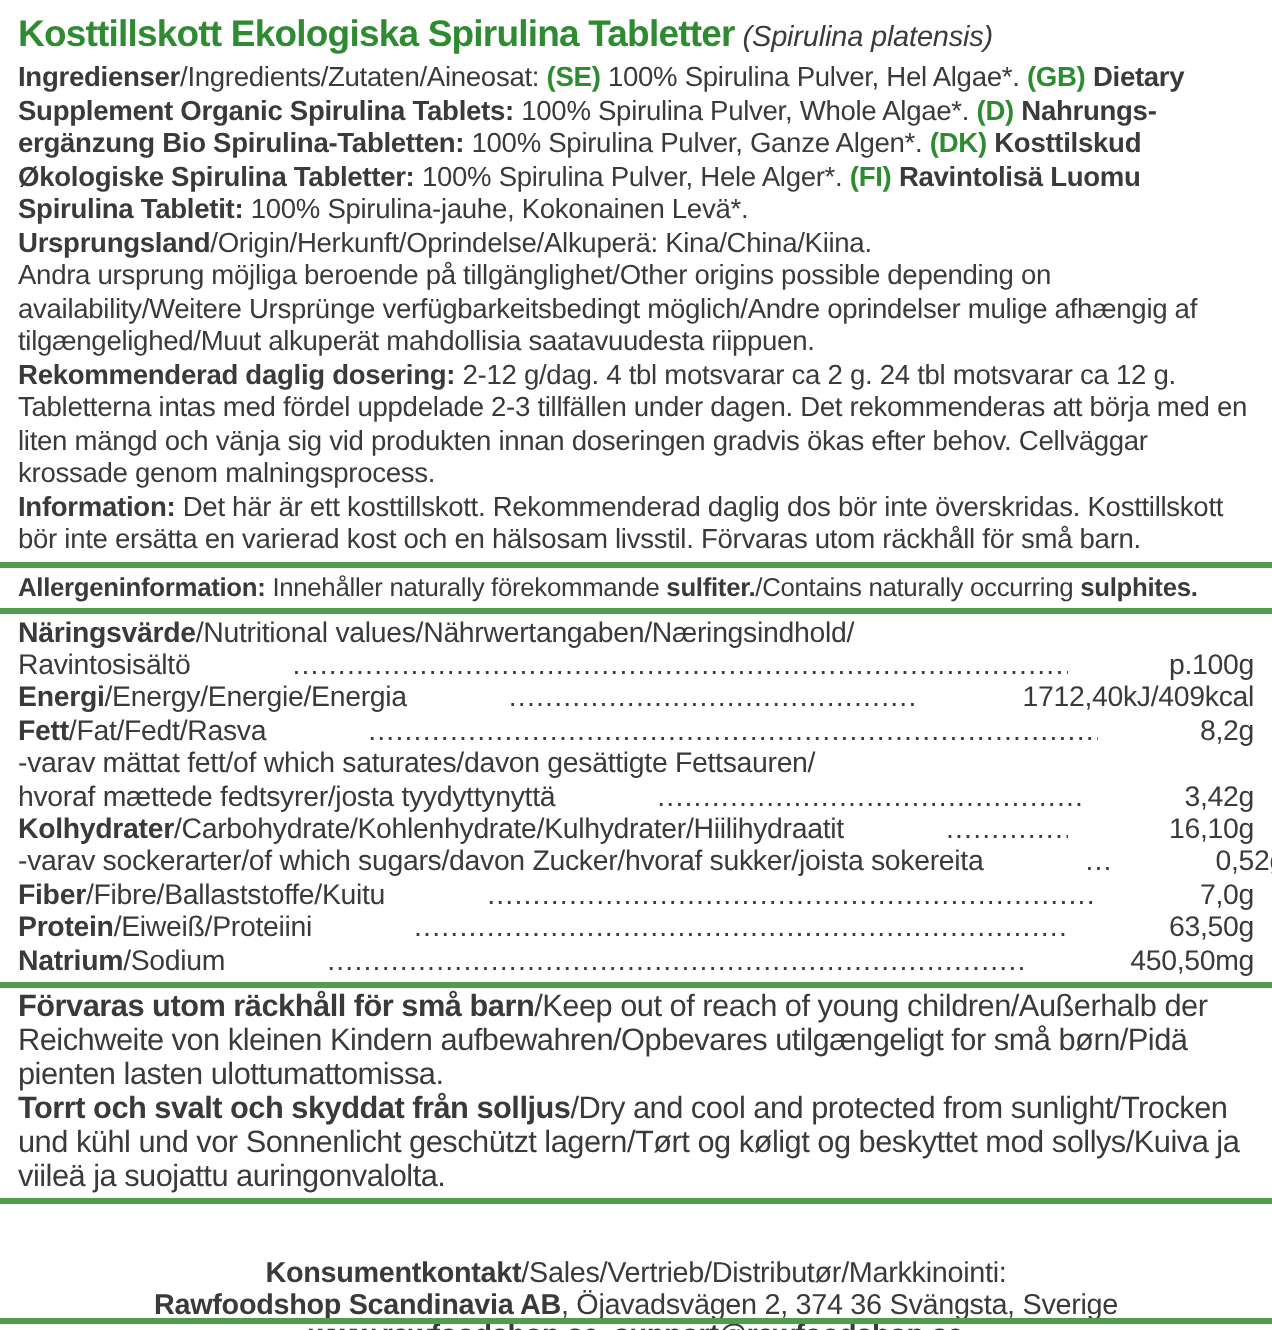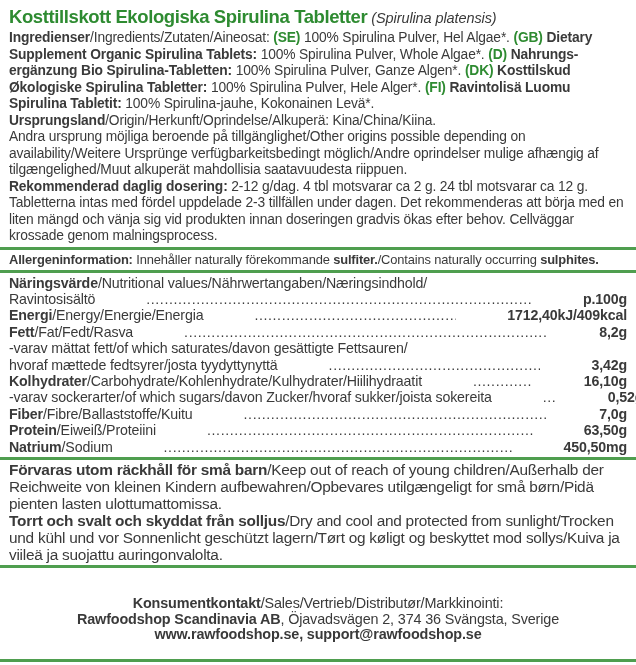--- a/index.html
+++ b/index.html
@@ -47,21 +47,21 @@
   .nutrition{padding:0 9px;font-size:14.2px;letter-spacing:-0.15px;}
   .nline{line-height:16.4px;}
   .nmain{display:flex;align-items:flex-start;gap:48px;}
   .nlabel{white-space:nowrap;flex:0 0 auto;}
   .leader{
     flex:1 1 auto;min-width:14px;
     overflow:hidden;white-space:nowrap;
     letter-spacing:0.6px;
     margin:0 3px;
   }
-  .nvalue{white-space:nowrap;flex:0 0 auto;font-weight:700;}
+  .nvalue{white-space:nowrap;flex:0 0 auto;font-weight:400;}
   .storage{
     padding:0 9px;
     font-size:15.4px;line-height:16.9px;
     letter-spacing:-0.25px;
   }
   .contact{
     padding:0 9px;text-align:center;
     font-size:14.4px;line-height:15.4px;
     letter-spacing:-0.15px;
     margin-top:28px;
@@ -71,20 +71,21 @@
 <body>
 
 <div class="label">
 
   <h1 class="title"><span class="t-name">Kosttillskott Ekologiska Spirulina Tabletter</span><span class="t-latin">(Spirulina platensis)</span></h1>
 
   <p class="body"><span class="seg-b">Ingredienser</span><span class="seg-r">/Ingredients/Zutaten/Aineosat: </span><span class="seg-g">(SE)</span><span class="seg-r"> 100% Spirulina Pulver, Hel Algae*. </span><span class="seg-g">(GB)</span><span class="seg-b"> Dietary Supplement Organic Spirulina Tablets:</span><span class="seg-r"> 100% Spirulina Pulver, Whole Algae*. </span><span class="seg-g">(D)</span><span class="seg-b"> Nahrungs-ergänzung Bio Spirulina-Tabletten:</span><span class="seg-r"> 100% Spirulina Pulver, Ganze Algen*. </span><span class="seg-g">(DK)</span><span class="seg-b"> Kosttilskud Økologiske Spirulina Tabletter:</span><span class="seg-r"> 100% Spirulina Pulver, Hele Alger*. </span><span class="seg-g">(FI)</span><span class="seg-b"> Ravintolisä Luomu Spirulina Tabletit:</span><span class="seg-r"> 100% Spirulina-jauhe, Kokonainen Levä*.</span></p>
   <p class="body"><span class="seg-b">Ursprungsland</span><span class="seg-r">/Origin/Herkunft/Oprindelse/Alkuperä: Kina/China/Kiina.</span></p>
   <p class="body"><span class="seg-r">Andra ursprung möjliga beroende på tillgänglighet/Other origins possible depending on availability/Weitere Ursprünge verfügbarkeitsbedingt möglich/Andre oprindelser mulige afhængig af tilgængelighed/Muut alkuperät mahdollisia saatavuudesta riippuen.</span></p>
   <p class="body"><span class="seg-b">Rekommenderad daglig dosering:</span><span class="seg-r"> 2-12 g/dag. 4 tbl motsvarar ca 2 g. 24 tbl motsvarar ca 12 g. Tabletterna intas med fördel uppdelade 2-3 tillfällen under dagen. Det rekommenderas att börja med en liten mängd och vänja sig vid produkten innan doseringen gradvis ökas efter behov. Cellväggar krossade genom malningsprocess.</span></p>
+  <p class="body"><span class="seg-b">Information:</span><span class="seg-r"> Det här är ett kosttillskott. Rekommenderad daglig dos bör inte överskridas. Kosttillskott bör inte ersätta en varierad kost och en hälsosam livsstil. Förvaras utom räckhåll för små barn.</span></p>
 
   <hr class="divider">
   <p class="body allergen"><span class="seg-b">Allergeninformation:</span><span class="seg-r"> Innehåller naturally förekommande </span><span class="seg-b">sulfiter.</span><span class="seg-r">/Contains naturally occurring </span><span class="seg-b">sulphites.</span></p>
   <hr class="divider">
 
   <div class="nutrition" id="nutrition">
       <div class="nrow">
         <div class="nline npre"><span class="seg-b">Näringsvärde</span><span class="seg-r">/Nutritional values/Nährwertangaben/Næringsindhold/</span></div>
         <div class="nline nmain">
           <span class="nlabel"><span class="seg-r">Ravintosisältö</span></span>

